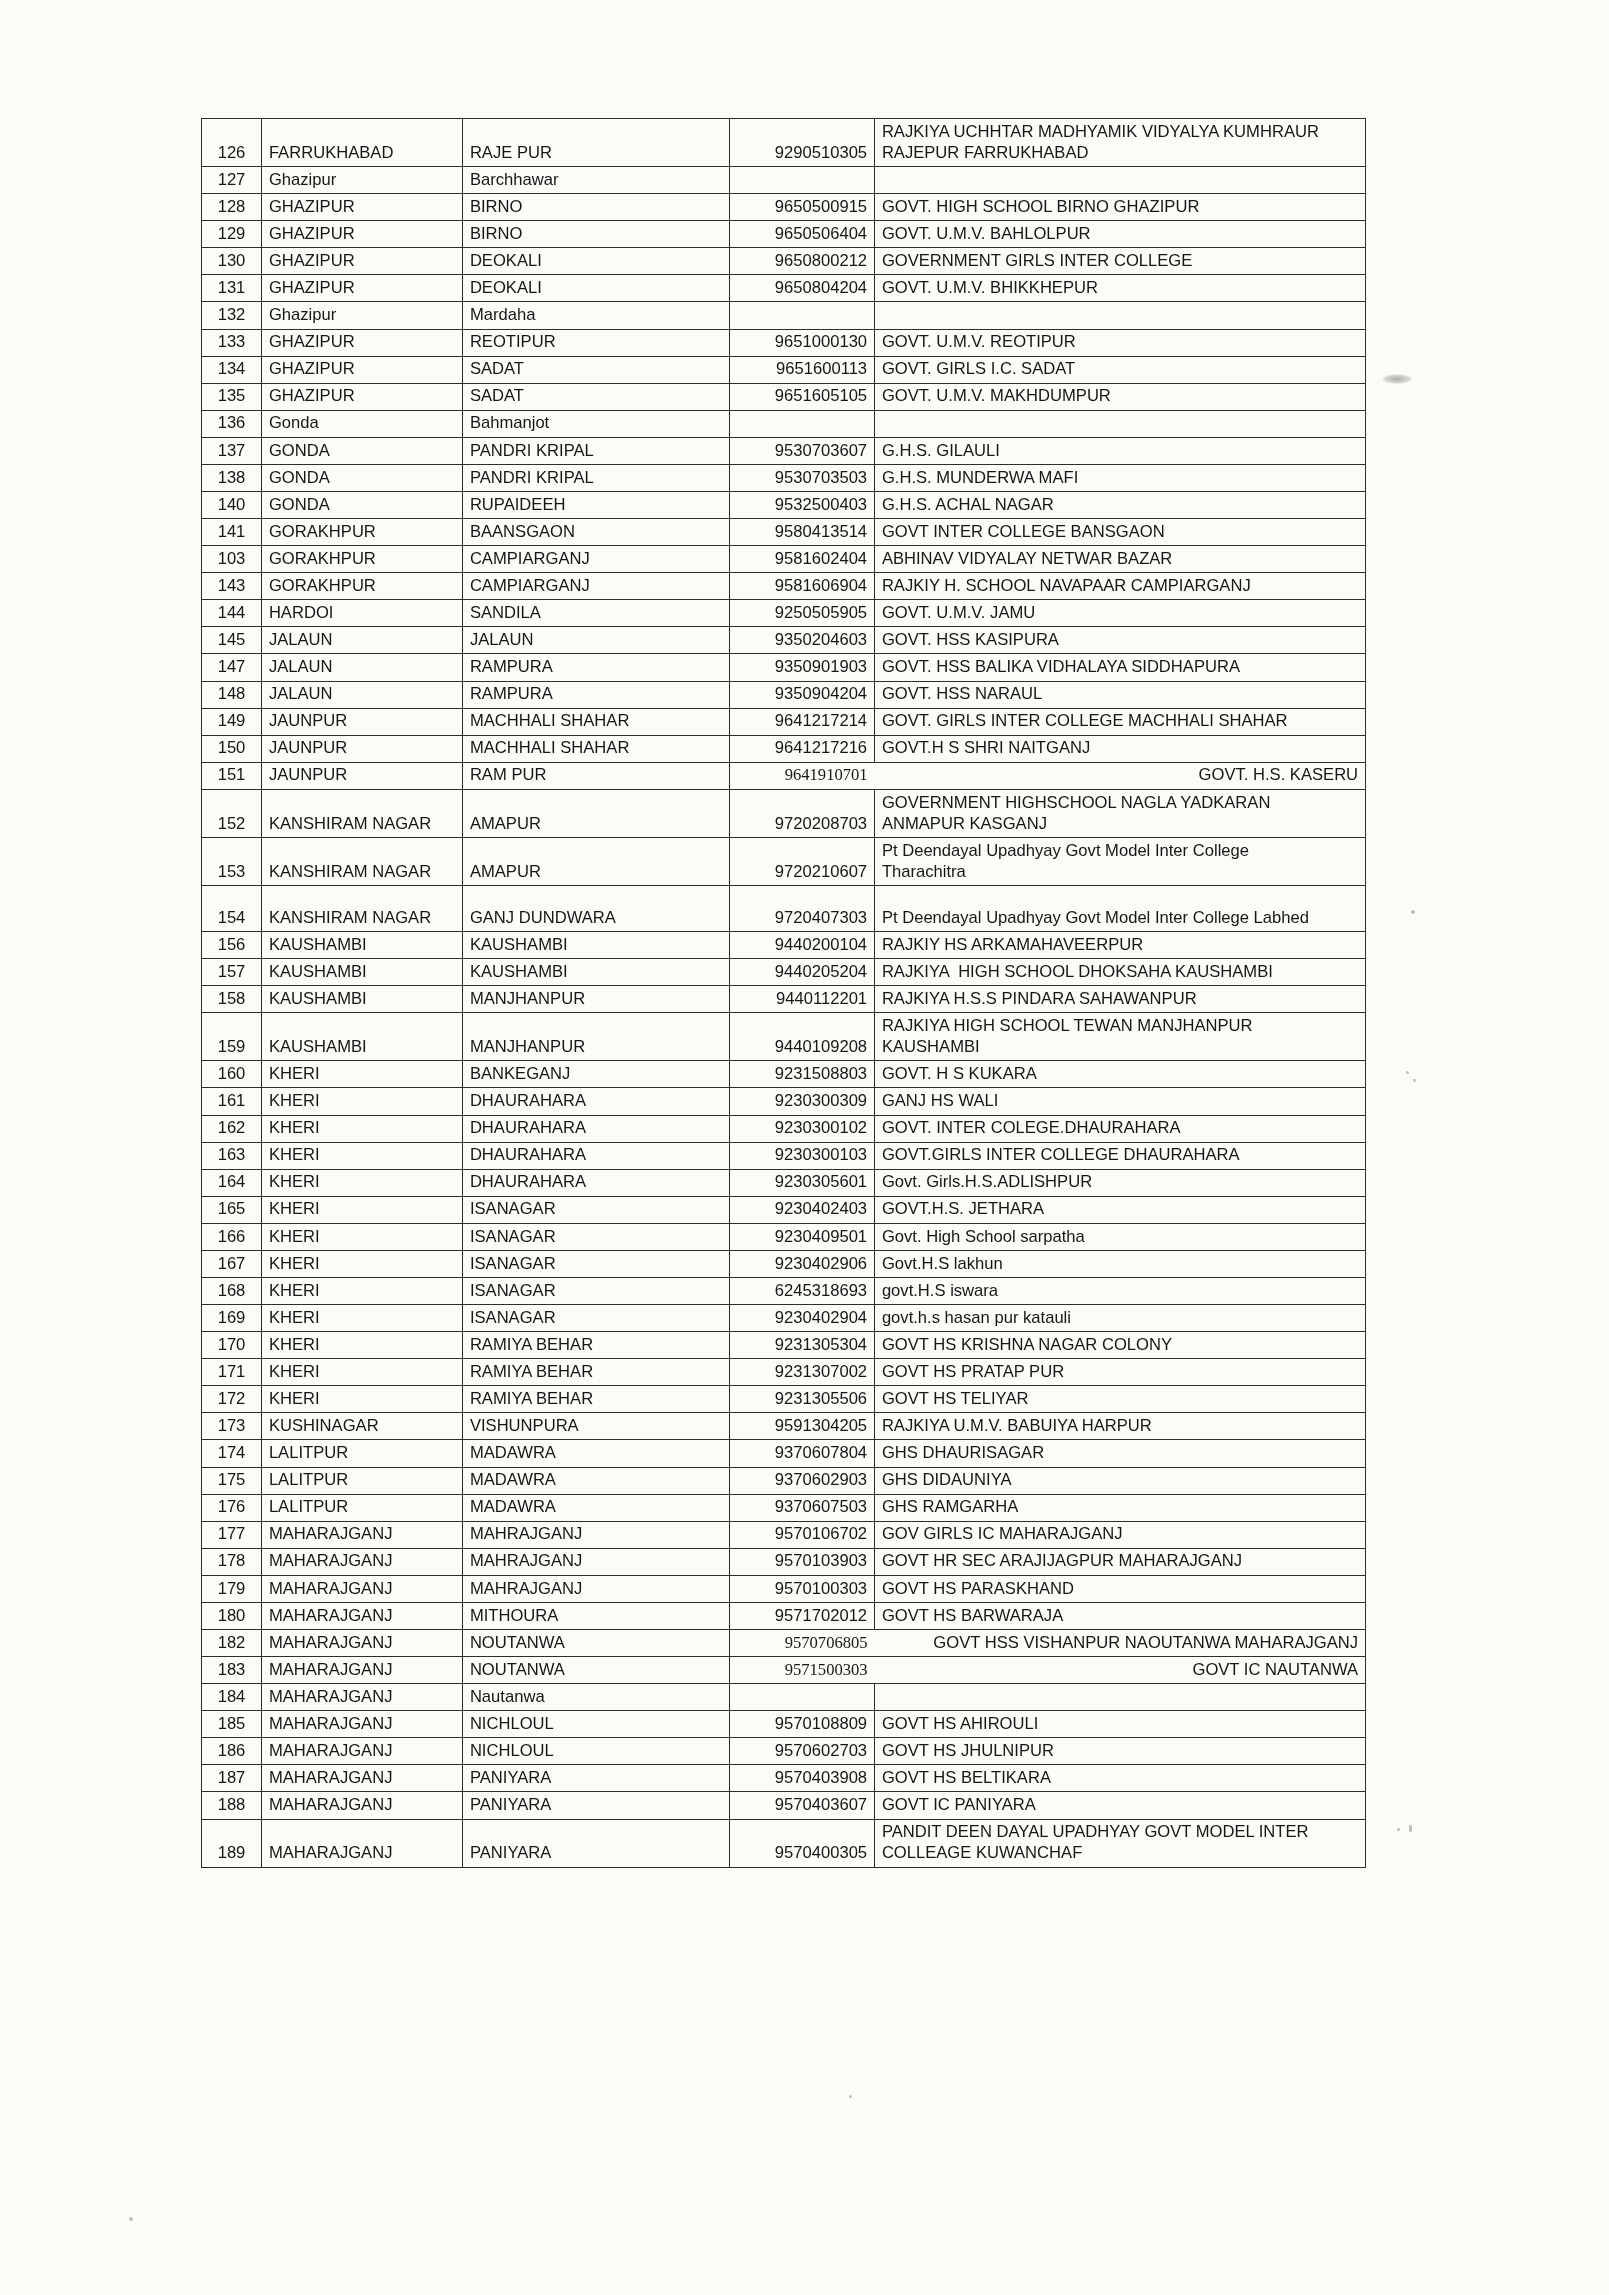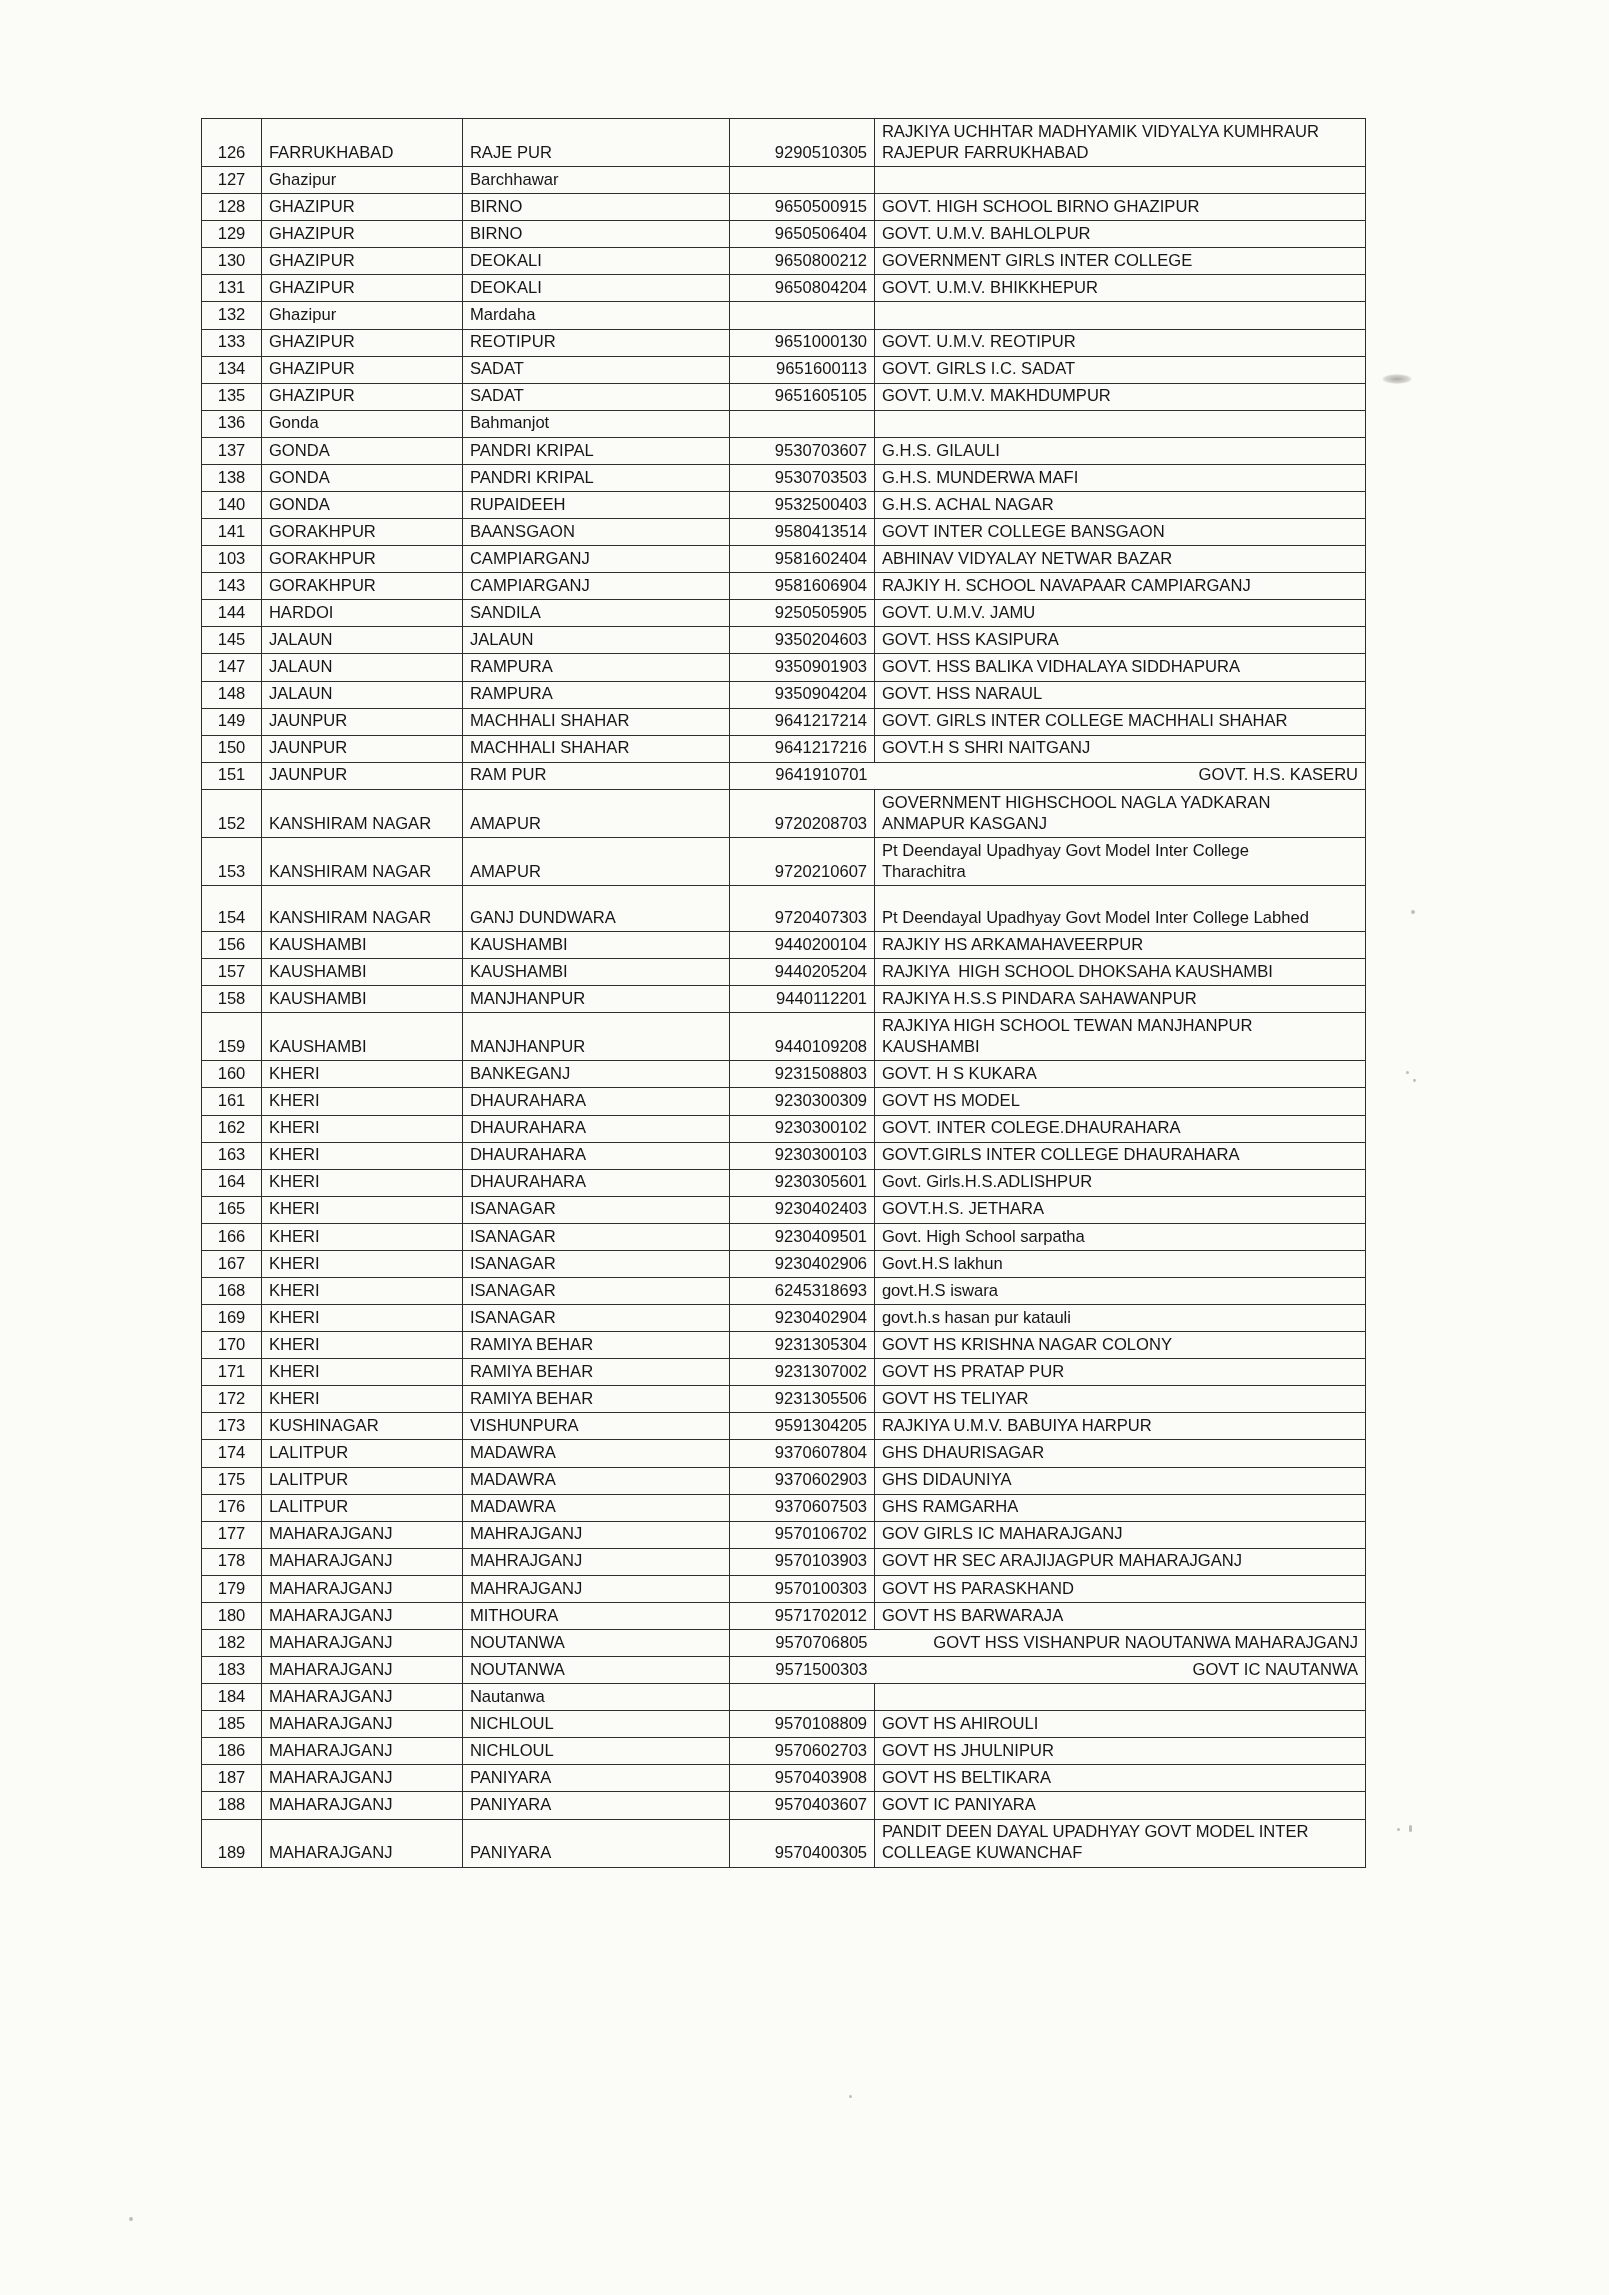--- a/index.html
+++ b/index.html
@@ -31,21 +31,21 @@
     vertical-align: bottom;
     padding: 1.7px 6.9px 3.4px;
     overflow: hidden;
     word-wrap: break-word;
   }
   .col-no     { text-align: center; padding-left: 2.3px; padding-right: 2.3px; }
   .col-code   { text-align: right; padding-right: 10.3px; font-variant-numeric: tabular-nums; }
   .col-school { white-space: pre-wrap; }
 
   
-  tr.merged .col-code   { border-right-style: hidden; }
+  tr.merged .col-code   { border-right-style: hidden; font-family: Liberation Serif, serif; }
   tr.merged .col-school { border-left-style: hidden; text-align: right; }
 
   
   tr.spacer td { height: 46px; }
 
   
   .speck {
     position: absolute;
     background: #8d8c86;
     border-radius: 50%;
@@ -297,21 +297,21 @@
     <td class="col-district">KHERI</td>
     <td class="col-block">BANKEGANJ</td>
     <td class="col-code">9231508803</td>
     <td class="col-school">GOVT. H S KUKARA</td>
   </tr>
         <tr>
     <td class="col-no">161</td>
     <td class="col-district">KHERI</td>
     <td class="col-block">DHAURAHARA</td>
     <td class="col-code">9230300309</td>
-    <td class="col-school">GOVT HS MODEL</td>
+    <td class="col-school">GANJ HS WALI</td>
   </tr>
         <tr>
     <td class="col-no">162</td>
     <td class="col-district">KHERI</td>
     <td class="col-block">DHAURAHARA</td>
     <td class="col-code">9230300102</td>
     <td class="col-school">GOVT. INTER COLEGE.DHAURAHARA</td>
   </tr>
         <tr>
     <td class="col-no">163</td>

